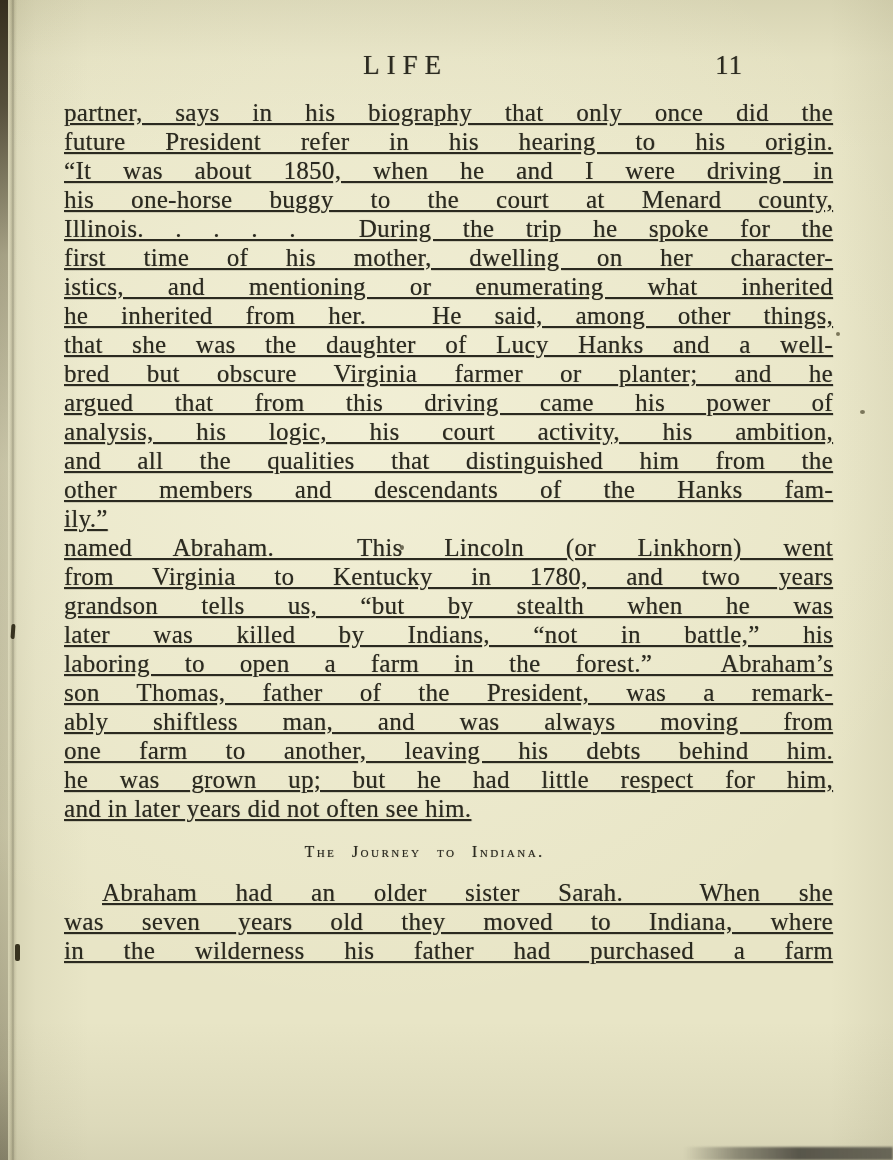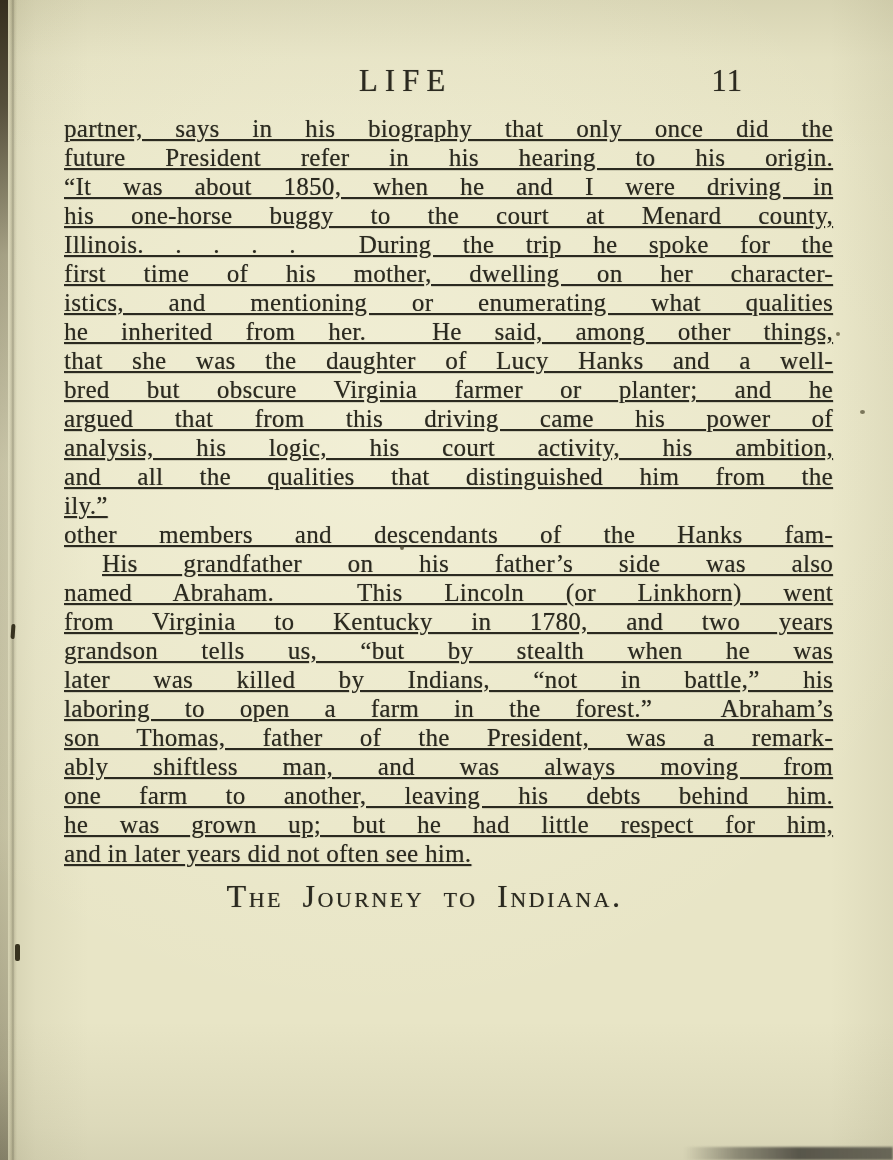--- a/index.html
+++ b/index.html
@@ -46,22 +46,22 @@
   .mark2 { left: 15px; top: 944px; width: 5px; height: 17px; border-radius: 2px; }
   .speck { position: absolute; border-radius: 50%; }
   .s1 { left: 836px; top: 332px; width: 4px; height: 4px; background: rgba(95,90,62,0.8); }
   .s2 { left: 860px; top: 410px; width: 5px; height: 4px; background: rgba(85,80,55,0.75); }
   .s3 { left: 400px; top: 545px; width: 4px; height: 5px; background: rgba(70,66,45,0.75); }
   
   .content {
     position: absolute; left: 64px; right: 60px; top: 0;
   }
   .page-header {
-    position: relative; margin-top: 64px; height: 34px;
-    font-size: 31px; line-height: 34px;
+    position: relative; margin-top: 48px; height: 34px;
+    font-size: 27px; line-height: 34px;
   }
   .running-title {
     position: absolute; left: calc(50% - 43px); transform: translateX(-50%);
     letter-spacing: 7px;
     text-shadow: 0.4px 0.4px 0.8px rgba(43,42,32,0.5);
   }
   .page-number {
     position: absolute; right: 90px; top: 0;
     letter-spacing: 1px;
     text-shadow: 0.4px 0.4px 0.8px rgba(43,42,32,0.5);
@@ -74,21 +74,21 @@
   }
   .paragraph { margin: 0; }
   .line { text-align: justify; text-align-last: justify; height: 29px; text-decoration: underline; }
   .line.last { text-align-last: left; }
   .line.indent { text-indent: 38px; }
   .section-heading {
     margin: 14px 0 12px;
     position: relative; left: -24px;
     text-align: center;
     font-variant-caps: small-caps;
-    font-size: 32px; line-height: 29px;
+    font-size: 16px; line-height: 29px;
     letter-spacing: 2.5px; word-spacing: 9px;
   }
 </style>
 </head>
 <body>
 
 <div class="scan">
   <div class="left-edge"></div>
   <div class="crease"></div>
 
@@ -98,44 +98,48 @@
       <span class="page-number">11</span>
     </div>
     <div class="text-block">
         <div class="paragraph">
           <div class="line">partner, says in his biography that only once did the</div>
           <div class="line">future President refer in his hearing to his origin.</div>
           <div class="line">“It was about 1850, when he and I were driving in</div>
           <div class="line">his one-horse buggy to the court at Menard county,</div>
           <div class="line">Illinois. . . . .&nbsp; During the trip he spoke for the</div>
           <div class="line">first time of his mother, dwelling on her character-</div>
-          <div class="line">istics, and mentioning or enumerating what qualities</div>
+          <div class="line">istics, and mentioning or enumerating what inherited</div>
           <div class="line">he inherited from her.&nbsp; He said, among other things,</div>
           <div class="line">that she was the daughter of Lucy Hanks and a well-</div>
           <div class="line">bred but obscure Virginia farmer or planter; and he</div>
           <div class="line">argued that from this driving came his power of</div>
           <div class="line">analysis, his logic, his court activity, his ambition,</div>
           <div class="line">and all the qualities that distinguished him from the</div>
+          <div class="line">other members and descendants of the Hanks fam-</div>
           <div class="line last">ily.”</div>
-          <div class="line">other members and descendants of the Hanks fam-</div>
         </div>
         <div class="paragraph">
-          <div class="line indent">His grandfather on his father’s side was also</div>
           <div class="line">named Abraham.&nbsp; This Lincoln (or Linkhorn) went</div>
           <div class="line">from Virginia to Kentucky in 1780, and two years</div>
           <div class="line">grandson tells us, “but by stealth when he was</div>
           <div class="line">later was killed by Indians, “not in battle,” his</div>
           <div class="line">laboring to open a farm in the forest.”&nbsp; Abraham’s</div>
           <div class="line">son Thomas, father of the President, was a remark-</div>
           <div class="line">ably shiftless man, and was always moving from</div>
           <div class="line">one farm to another, leaving his debts behind him.</div>
           <div class="line">he was grown up; but he had little respect for him,</div>
           <div class="line last">and in later years did not often see him.</div>
         </div>
         <div class="section-heading">The Journey to Indiana.</div>
+        <div class="paragraph">
+          <div class="line indent">Abraham had an older sister Sarah.&nbsp; When she</div>
+          <div class="line">was seven years old they moved to Indiana, where</div>
+          <div class="line">in the wilderness his father had purchased a farm</div>
+        </div>
       </div>
   </div>
 
   <div class="mark mark1"></div>
   <div class="mark mark2"></div>
   <div class="speck s1"></div>
   <div class="speck s2"></div>
   <div class="speck s3"></div>
   <div class="smudge"></div>
 </div>

